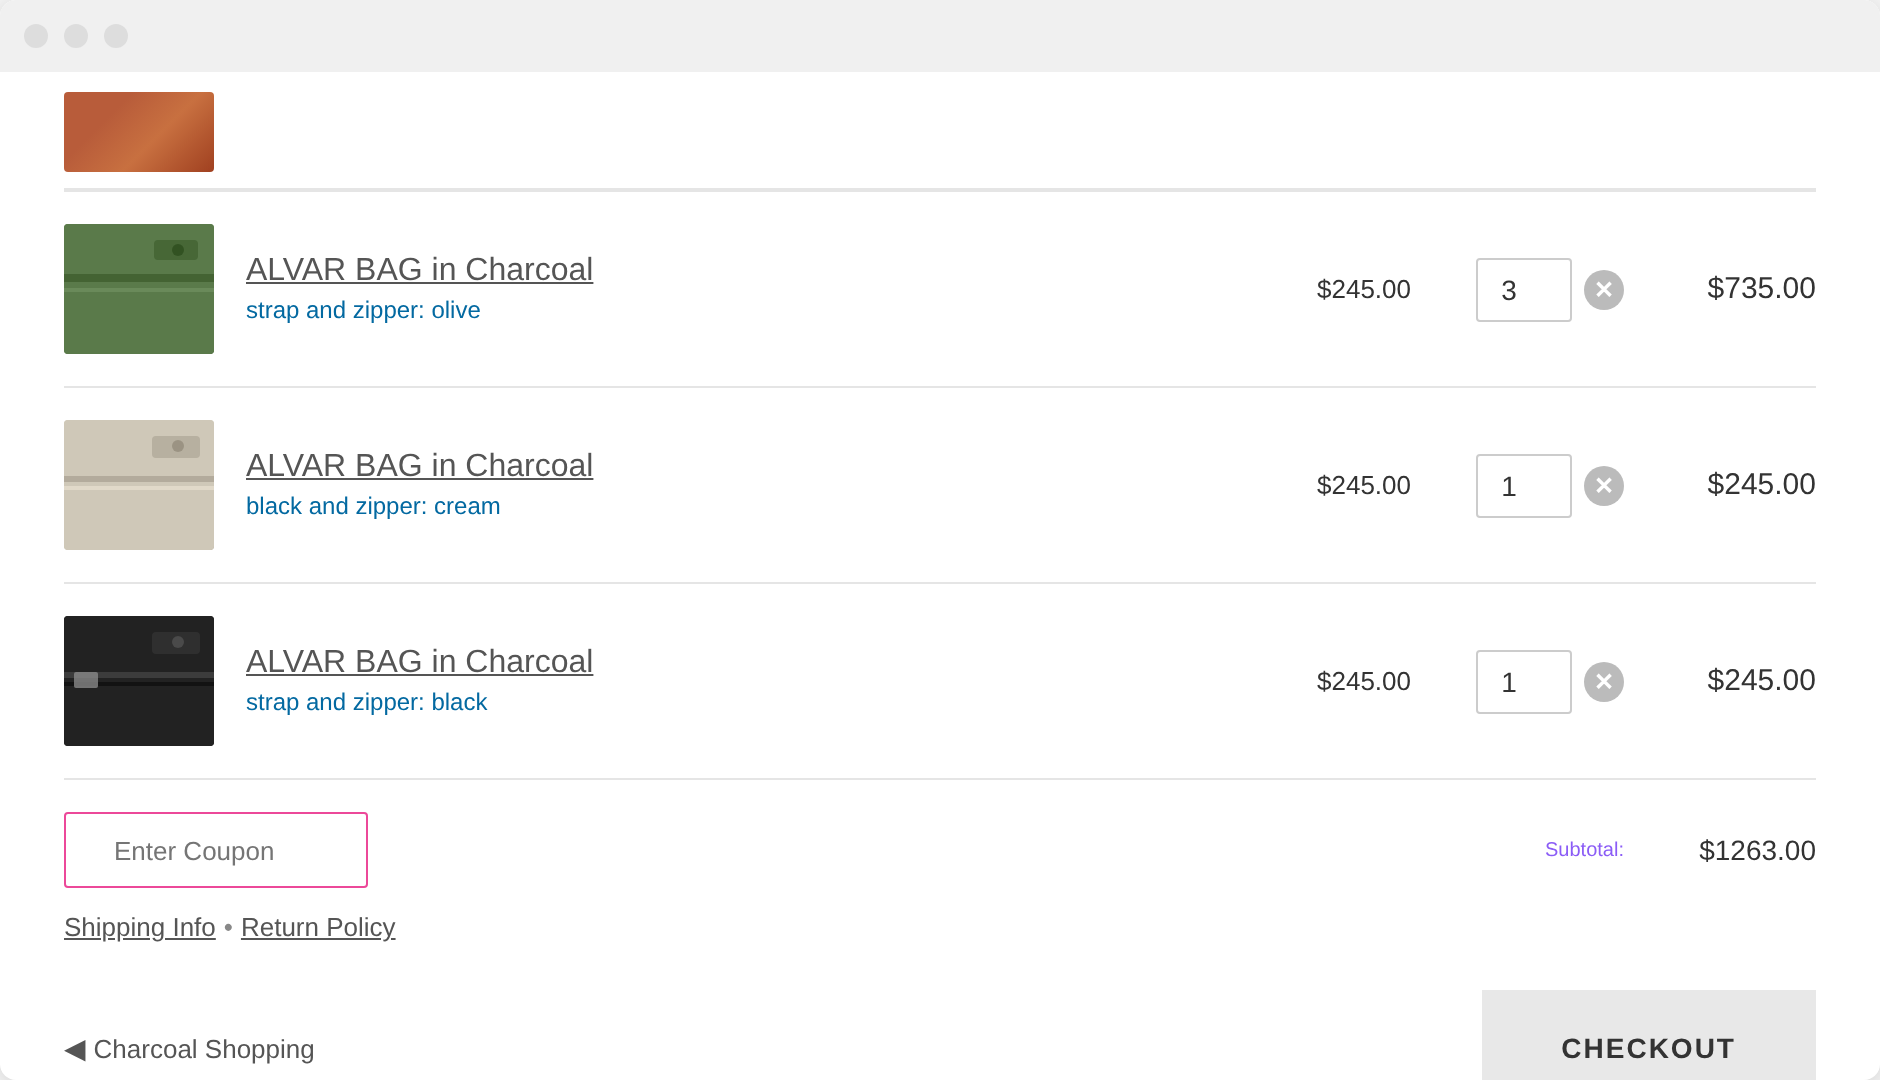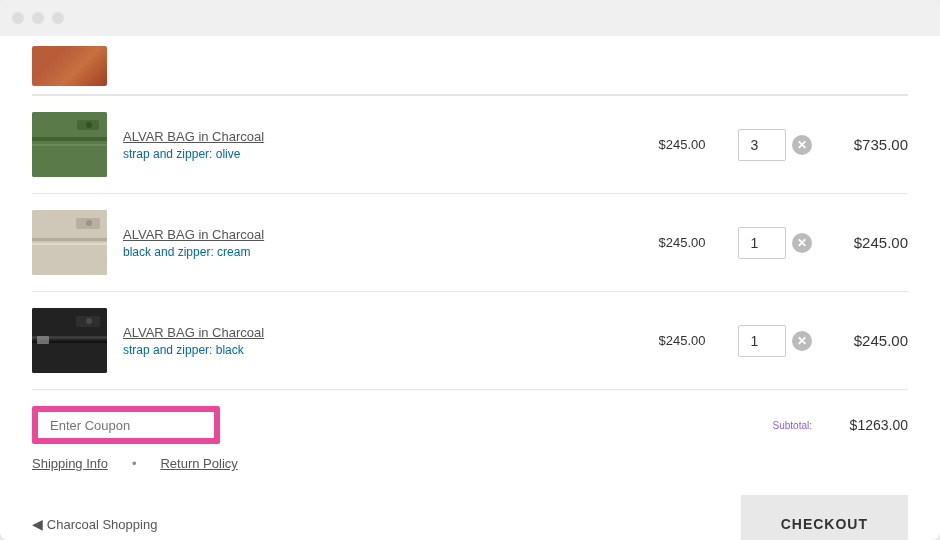--- a/index.html
+++ b/index.html
@@ -84,21 +84,21 @@
       background: linear-gradient(135deg, #2a2a2a 0%, #1a1a1a 40%, #3a3a3a 60%, #111 100%);
       position: relative;
     }
 
     .product-info {
       flex: 1;
       min-width: 180px;
     }
 
     .product-name {
-      font-size: 13px;
+      font-size: 16px;
       color: #555;
       text-decoration: underline;
       cursor: pointer;
     }
 
     .product-variant {
       font-size: 12px;
       color: #0369a1;
       margin-top: 3px;
     }
@@ -157,24 +157,24 @@
       gap: 12px;
     }
 
     .coupon-subtotal-row {
       display: flex;
       align-items: center;
       justify-content: space-between;
     }
 
     .coupon-input {
-      width: 188px;
+      width: 152px;
       height: 38px;
-      border: 6px solid #ec4899;
-      padding: 0 12px;
+      border: 1px solid #ec4899;
+      padding: 0 24px;
       font-size: 13px;
       color: #aaa;
       outline: none;
       border-radius: 2px;
     }
 
     .subtotal-section {
       display: flex;
       align-items: center;
       gap: 16px;
@@ -189,21 +189,21 @@
     .subtotal-value {
       font-size: 14px;
       color: #333;
       min-width: 80px;
       text-align: right;
     }
 
     .links-row {
       display: flex;
       align-items: center;
-      gap: 24px;
+      gap: 4px;
       font-size: 13px;
     }
 
     .link-text {
       color: #555;
       text-decoration: underline;
       cursor: pointer;
     }
 
     .link-dot {

